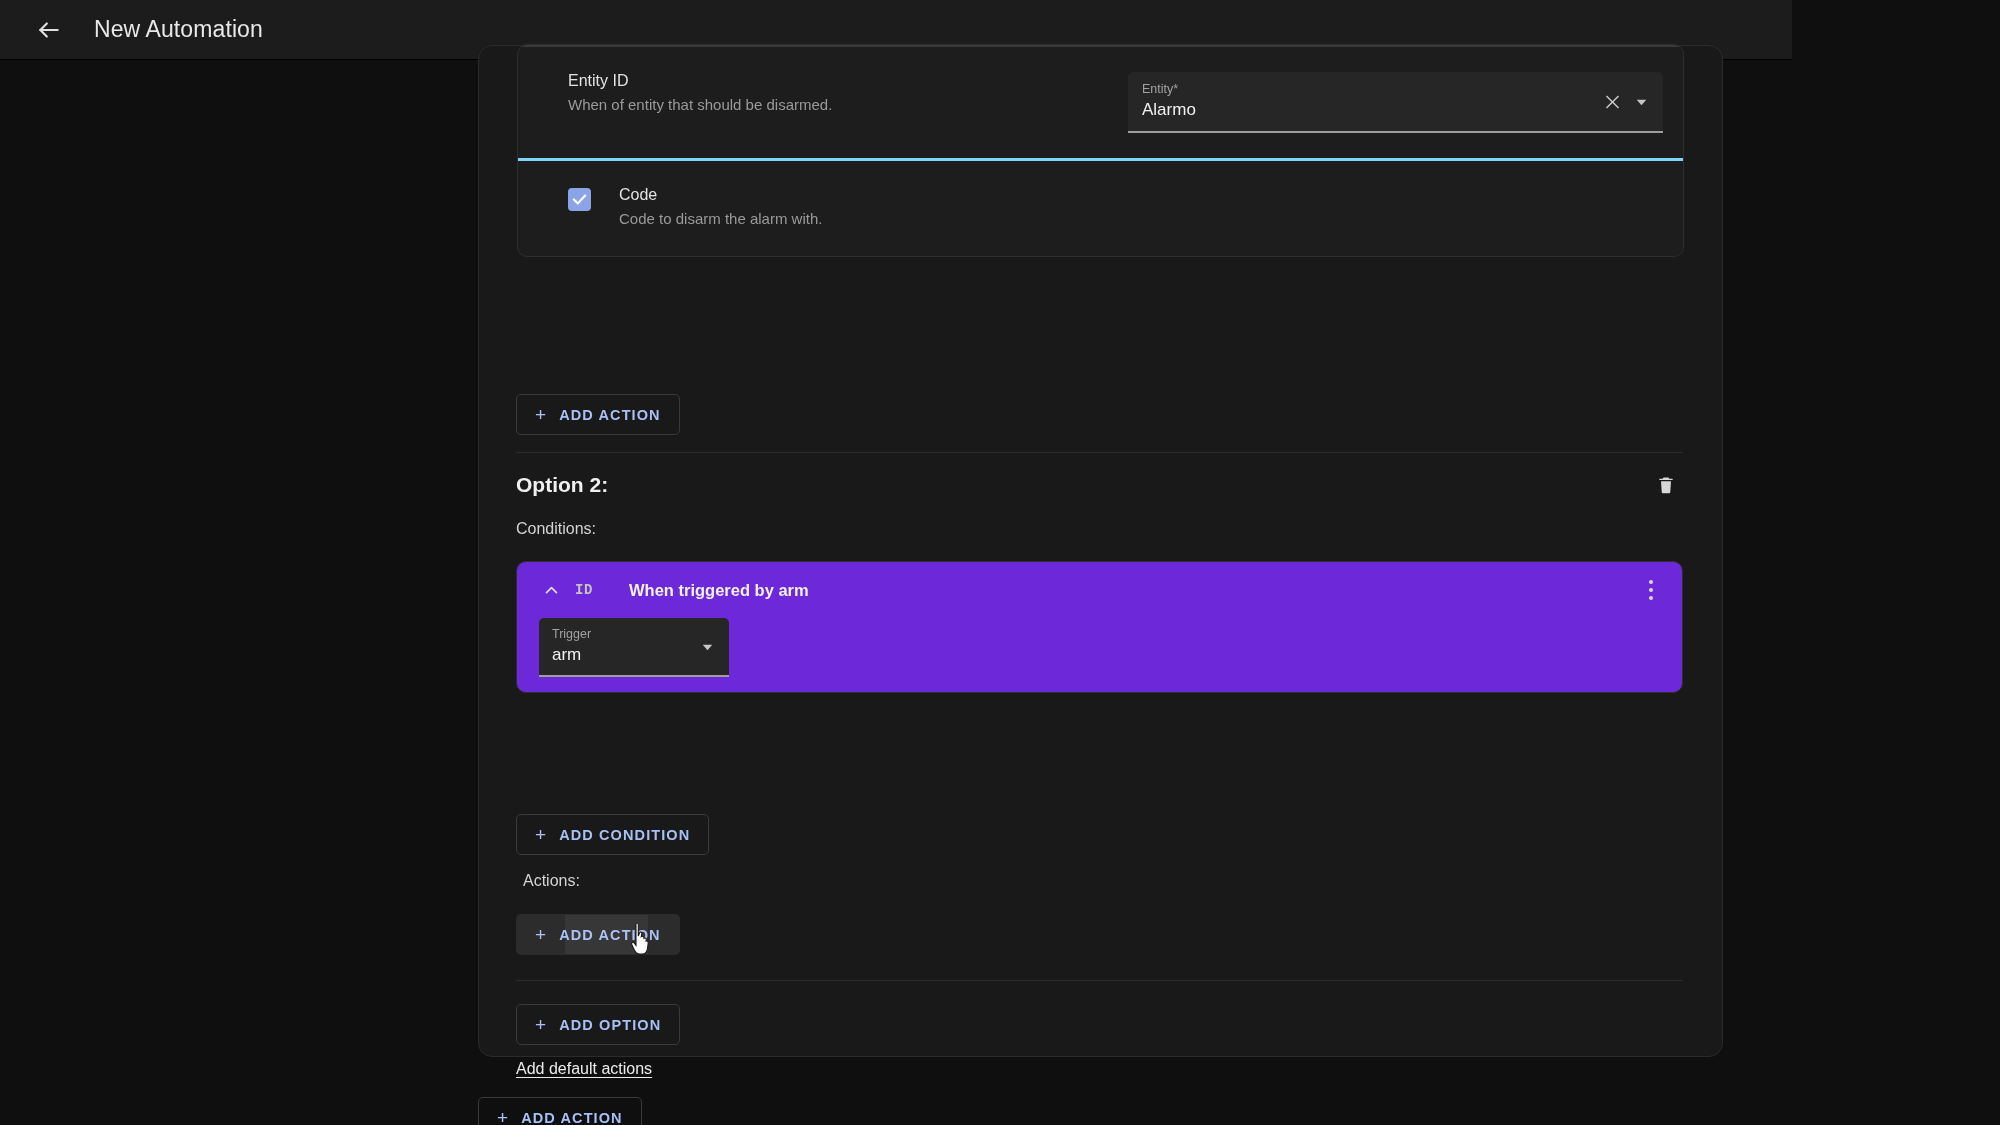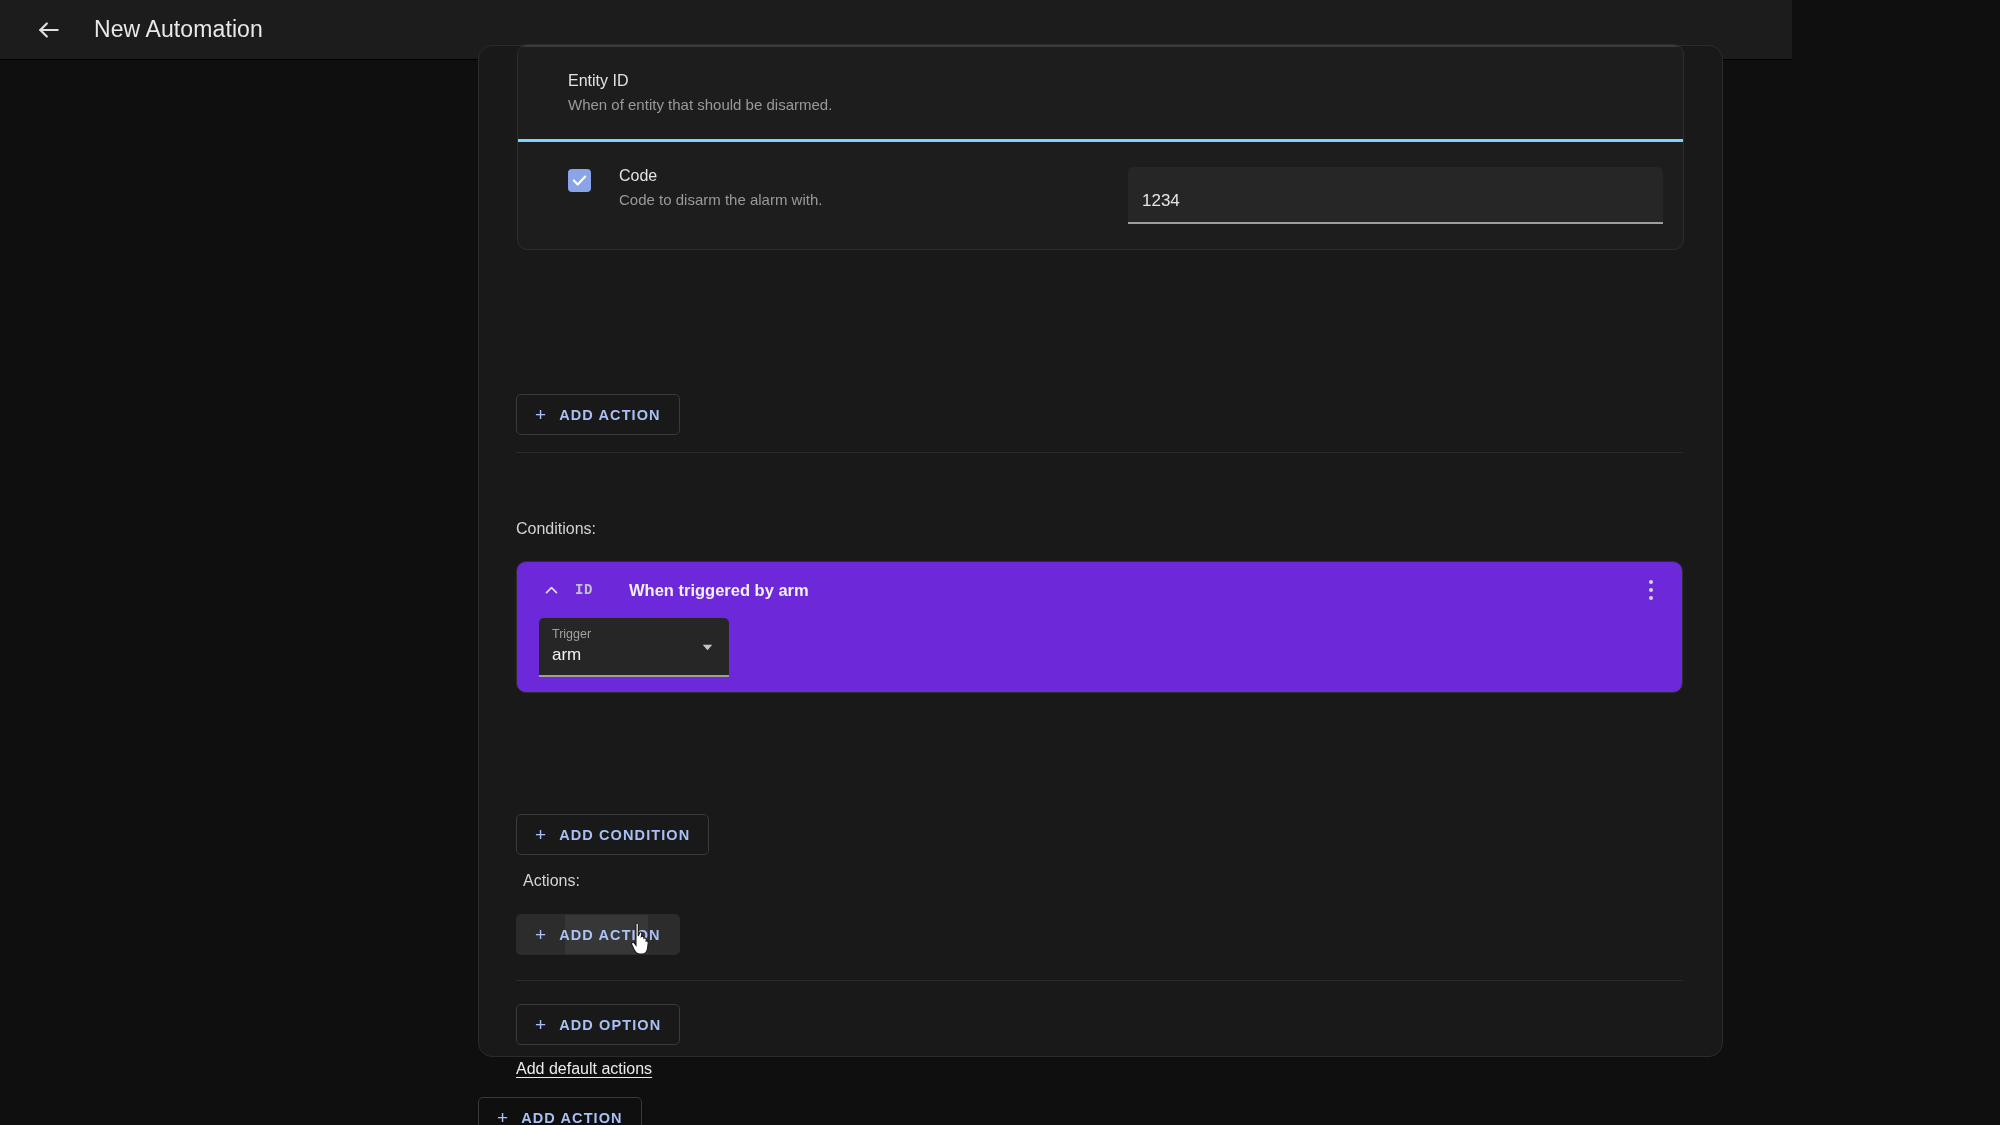--- a/index.html
+++ b/index.html
@@ -329,53 +329,71 @@
       <div class="action-topline"></div>
 
 
       <div class="field-row">
         <div class="field-left">
           <div>
             <div class="field-label">Entity ID</div>
             <div class="field-help">When of entity that should be disarmed.</div>
           </div>
         </div>
+        <div class="field-right">
+          <div class="tf">
+            <div class="tf-label">Entity*</div>
+            <div class="tf-value">Alarmo</div>
+            <div class="tf-icons">
+              <svg viewBox="0 0 24 24" fill="none" stroke="currentColor" stroke-width="2" stroke-linecap="round">
+                <line x1="5" y1="5" x2="19" y2="19"></line>
+                <line x1="19" y1="5" x2="5" y2="19"></line>
+              </svg>
+              <svg viewBox="0 0 24 24" fill="currentColor">
+                <path d="M6 9 L18 9 L12 16 Z"></path>
+              </svg>
+            </div>
+          </div>
+        </div>
       </div>
 
       <div class="field-row">
         <div class="field-left">
           <div class="cbox">
             <svg viewBox="0 0 24 24" fill="none" stroke="#ffffff" stroke-width="3" stroke-linecap="round" stroke-linejoin="round">
               <polyline points="4 12 9.5 17.5 20 6.5"></polyline>
             </svg>
           </div>
           <div>
             <div class="field-label">Code</div>
             <div class="field-help">Code to disarm the alarm with.</div>
           </div>
         </div>
-        <div class="field-right">
-          <div class="tf tf-plain">
-            <div class="tf-value">1234</div>
-          </div>
-        </div>
       </div>
     </div>
 
   </div>
 
   <div style="position:absolute; left:516px; top:334px;">
     <button class="btn">
       <span class="plus">+</span>
       <span>ADD ACTION</span>
     </button>
   </div>
 
   <div class="divider" style="left:516px; top:392px; width:1167px;"></div>
 
+  <div style="position:absolute; left:516px; top:408px; width:1167px; display:flex; align-items:center; justify-content:space-between;">
+    <div class="opt-title">Option 2:</div>
+    <div class="trash-btn">
+      <svg viewBox="0 0 24 24" fill="currentColor">
+        <path d="M9 3h6l1 1.5h4V6H4V4.5h4L9 3zM6 7.5h12l-.9 13.2A1.4 1.4 0 0 1 15.7 22H8.3a1.4 1.4 0 0 1-1.4-1.3L6 7.5z"></path>
+      </svg>
+    </div>
+  </div>
 
   <div class="sub-label" style="position:absolute; left:516px; top:460px;">Conditions:</div>
 
   <div class="cond-card">
     <div class="cond-head">
       <div class="chev-btn">
         <svg viewBox="0 0 24 24" fill="none" stroke="currentColor" stroke-width="2.4" stroke-linecap="round" stroke-linejoin="round">
           <polyline points="5 15 12 8 19 15"></polyline>
         </svg>
       </div>

